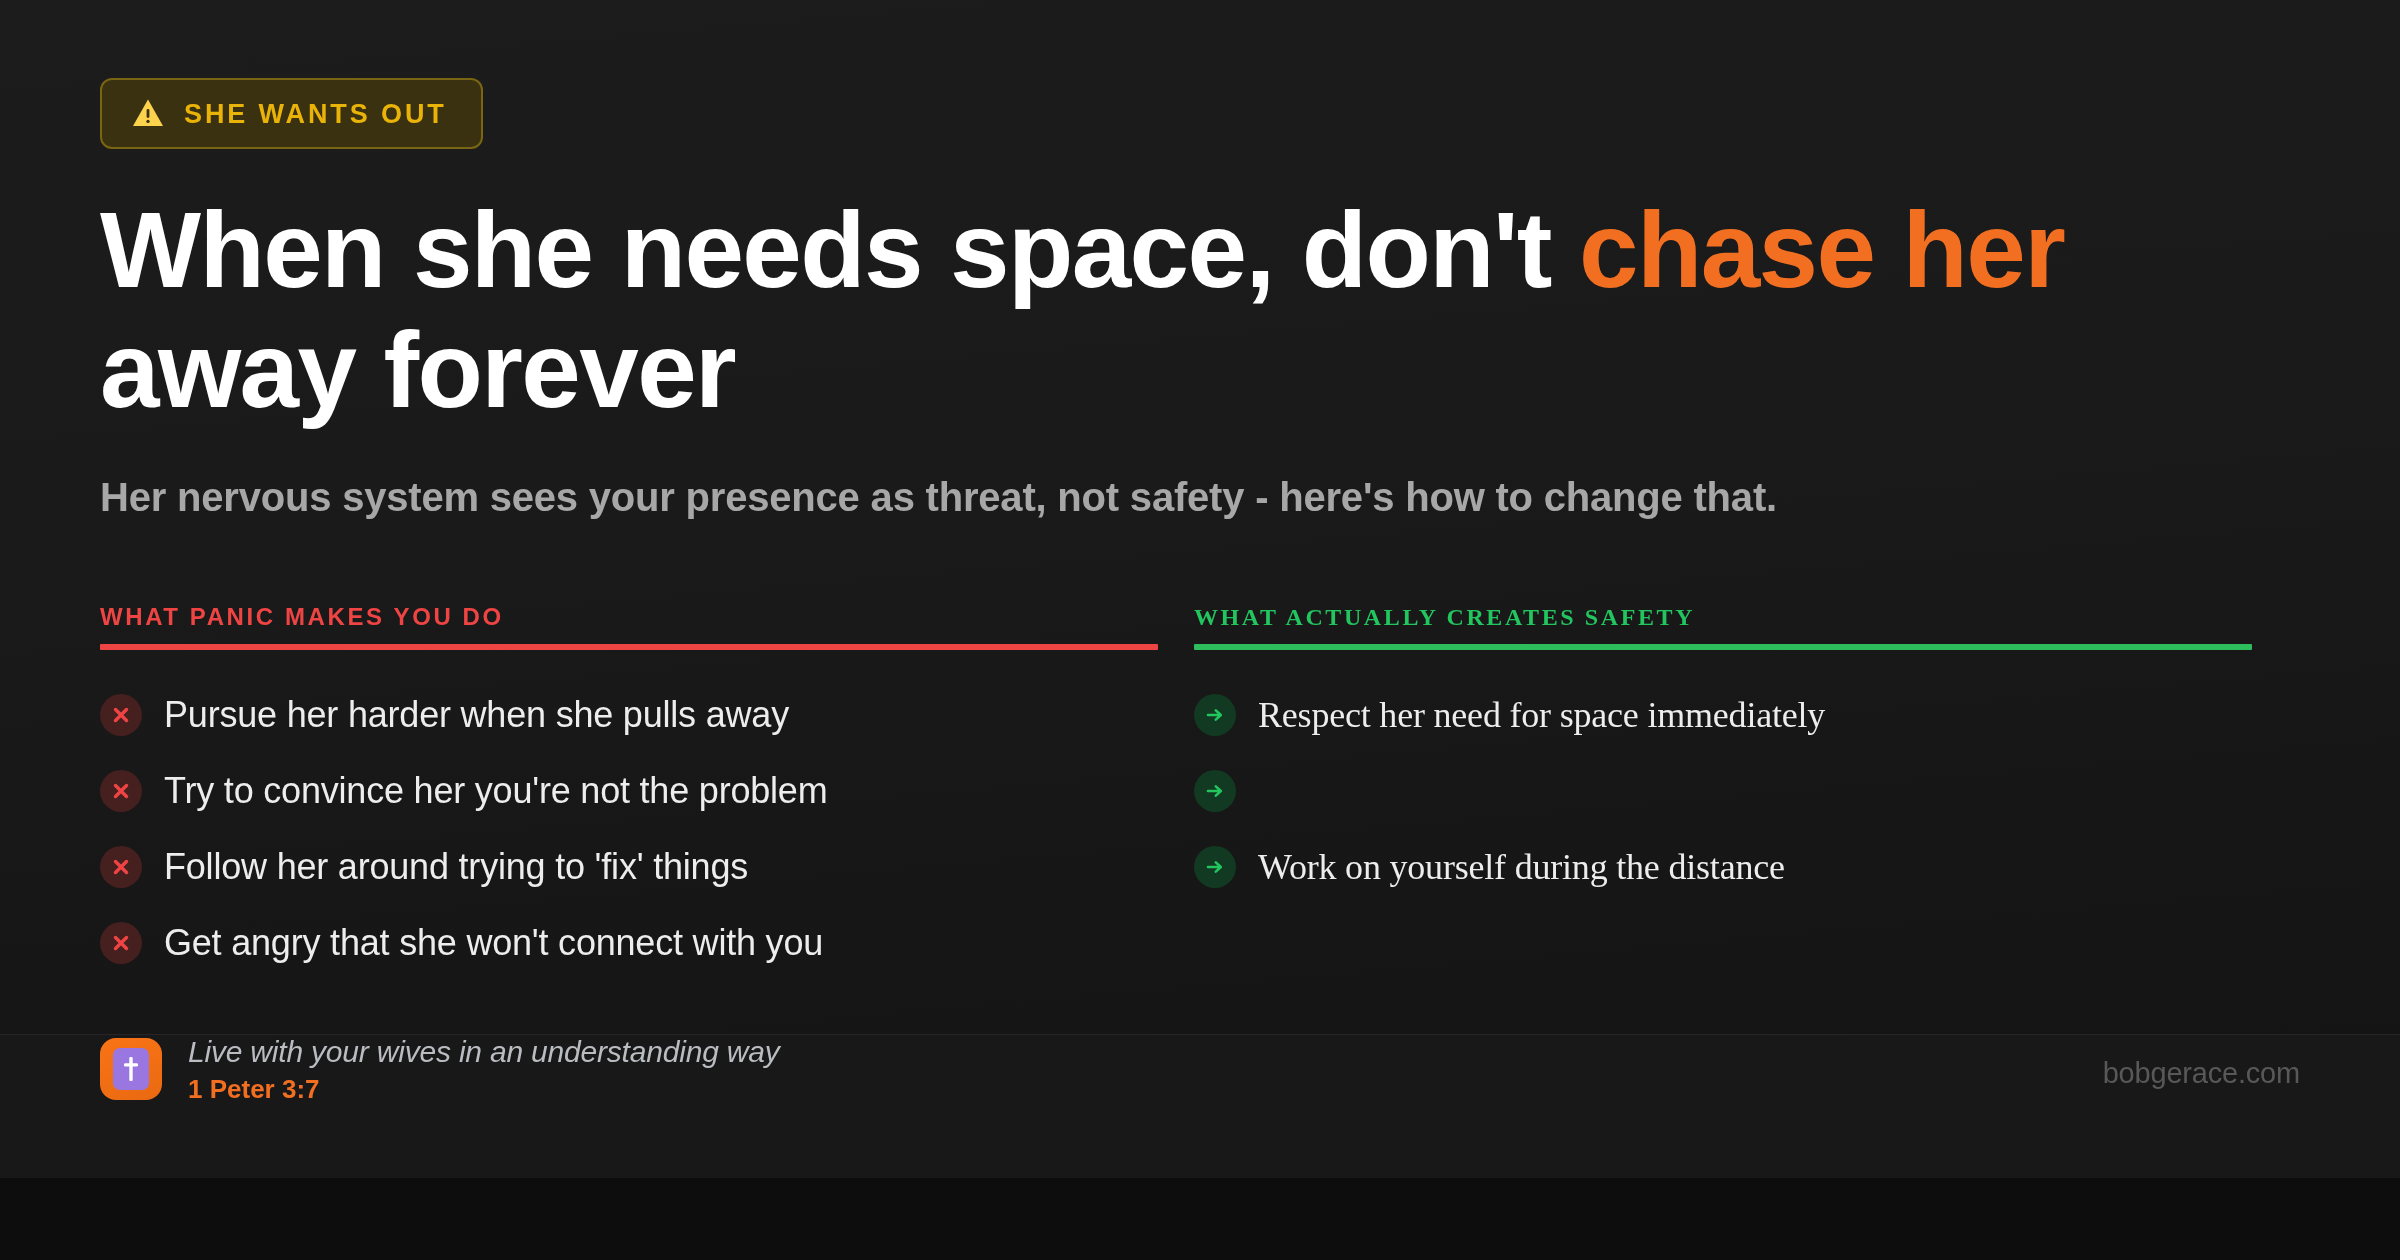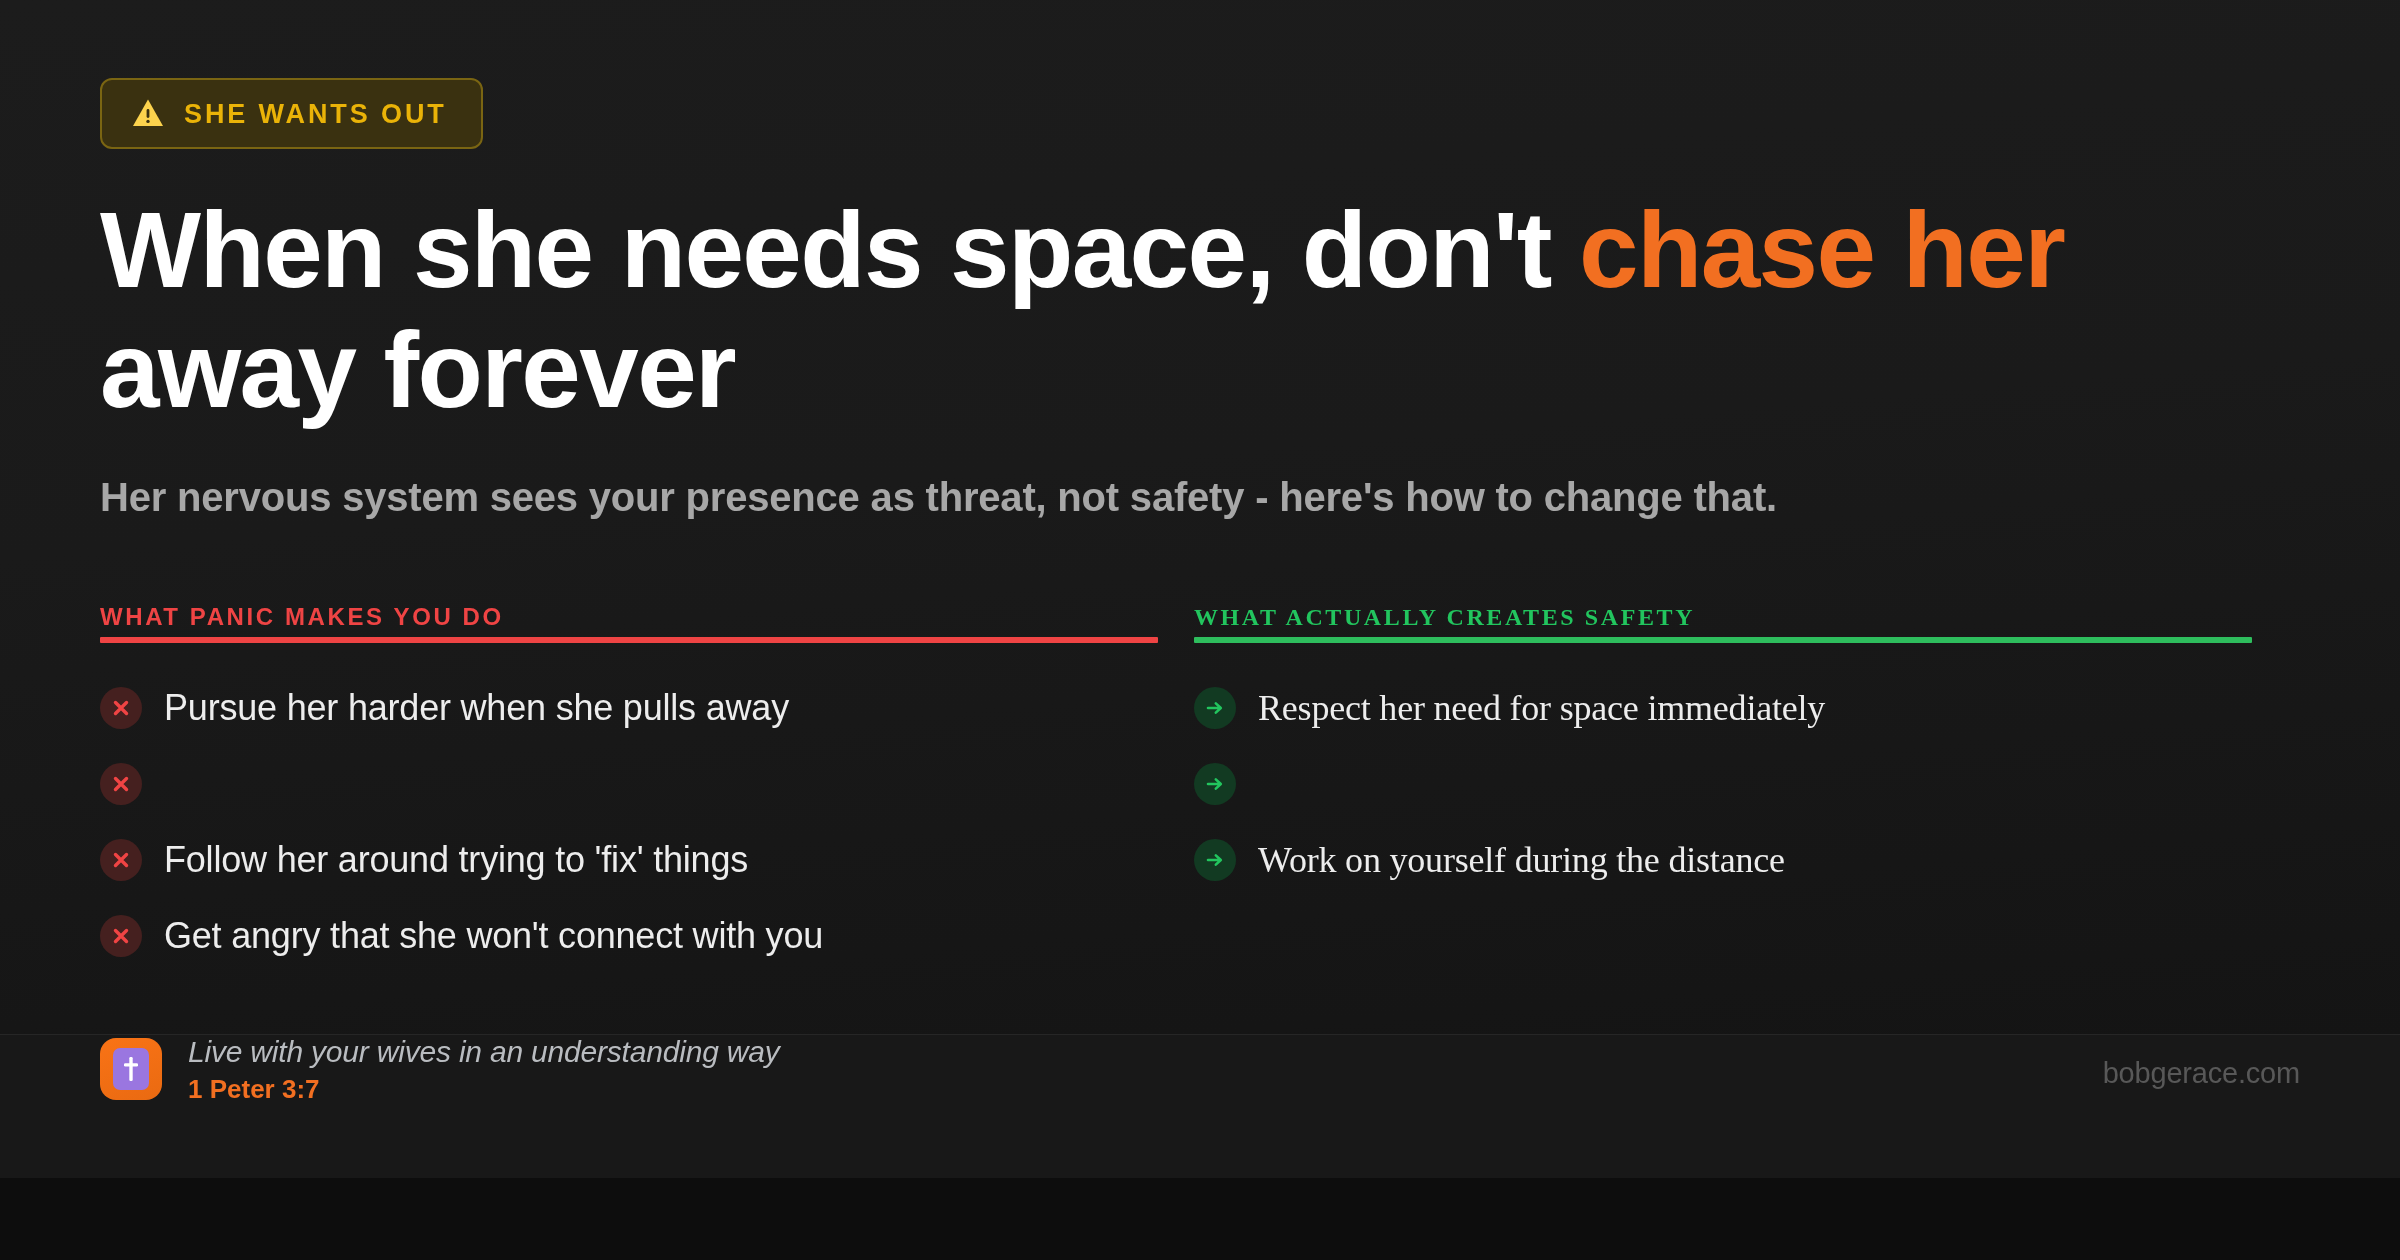--- a/index.html
+++ b/index.html
@@ -88,21 +88,21 @@
     gap:0;
   }
   .col { width:1058px; }
   .col + .col { margin-left:36px;font-family:Liberation Serif, serif; }
 
   .col-title {
     font-size:24px;
     font-weight:700;
     letter-spacing:2.6px;
     line-height:1;
-    padding-bottom:8px;
+    padding-bottom:15px;
   }
   .col-rule {
     height:6px;
     width:100%;
     border-radius:1px;
   }
   .col.panic .col-title { color:#ef4444; }
   .col.panic .col-rule  { background:#ef4444; }
   .col.safety .col-title { color:#22c55e; }
   .col.safety .col-rule  { background:#2ebd5d; }
@@ -246,20 +246,21 @@
             </span>
             <span class="item-label">Pursue her harder when she pulls away</span>
           </div>
 
           <div class="list-item">
             <span class="item-icon icon-x">
               <svg width="22" height="22" viewBox="0 0 22 22" aria-hidden="true">
                 <path d="M5.5 5.5 L16.5 16.5 M16.5 5.5 L5.5 16.5" stroke="#f04444" stroke-width="3.4" stroke-linecap="round"></path>
               </svg>
             </span>
+            <span class="item-label">Try to convince her you're not the problem</span>
           </div>
 
           <div class="list-item">
             <span class="item-icon icon-x">
               <svg width="22" height="22" viewBox="0 0 22 22" aria-hidden="true">
                 <path d="M5.5 5.5 L16.5 16.5 M16.5 5.5 L5.5 16.5" stroke="#f04444" stroke-width="3.4" stroke-linecap="round"></path>
               </svg>
             </span>
             <span class="item-label">Follow her around trying to 'fix' things</span>
           </div>

